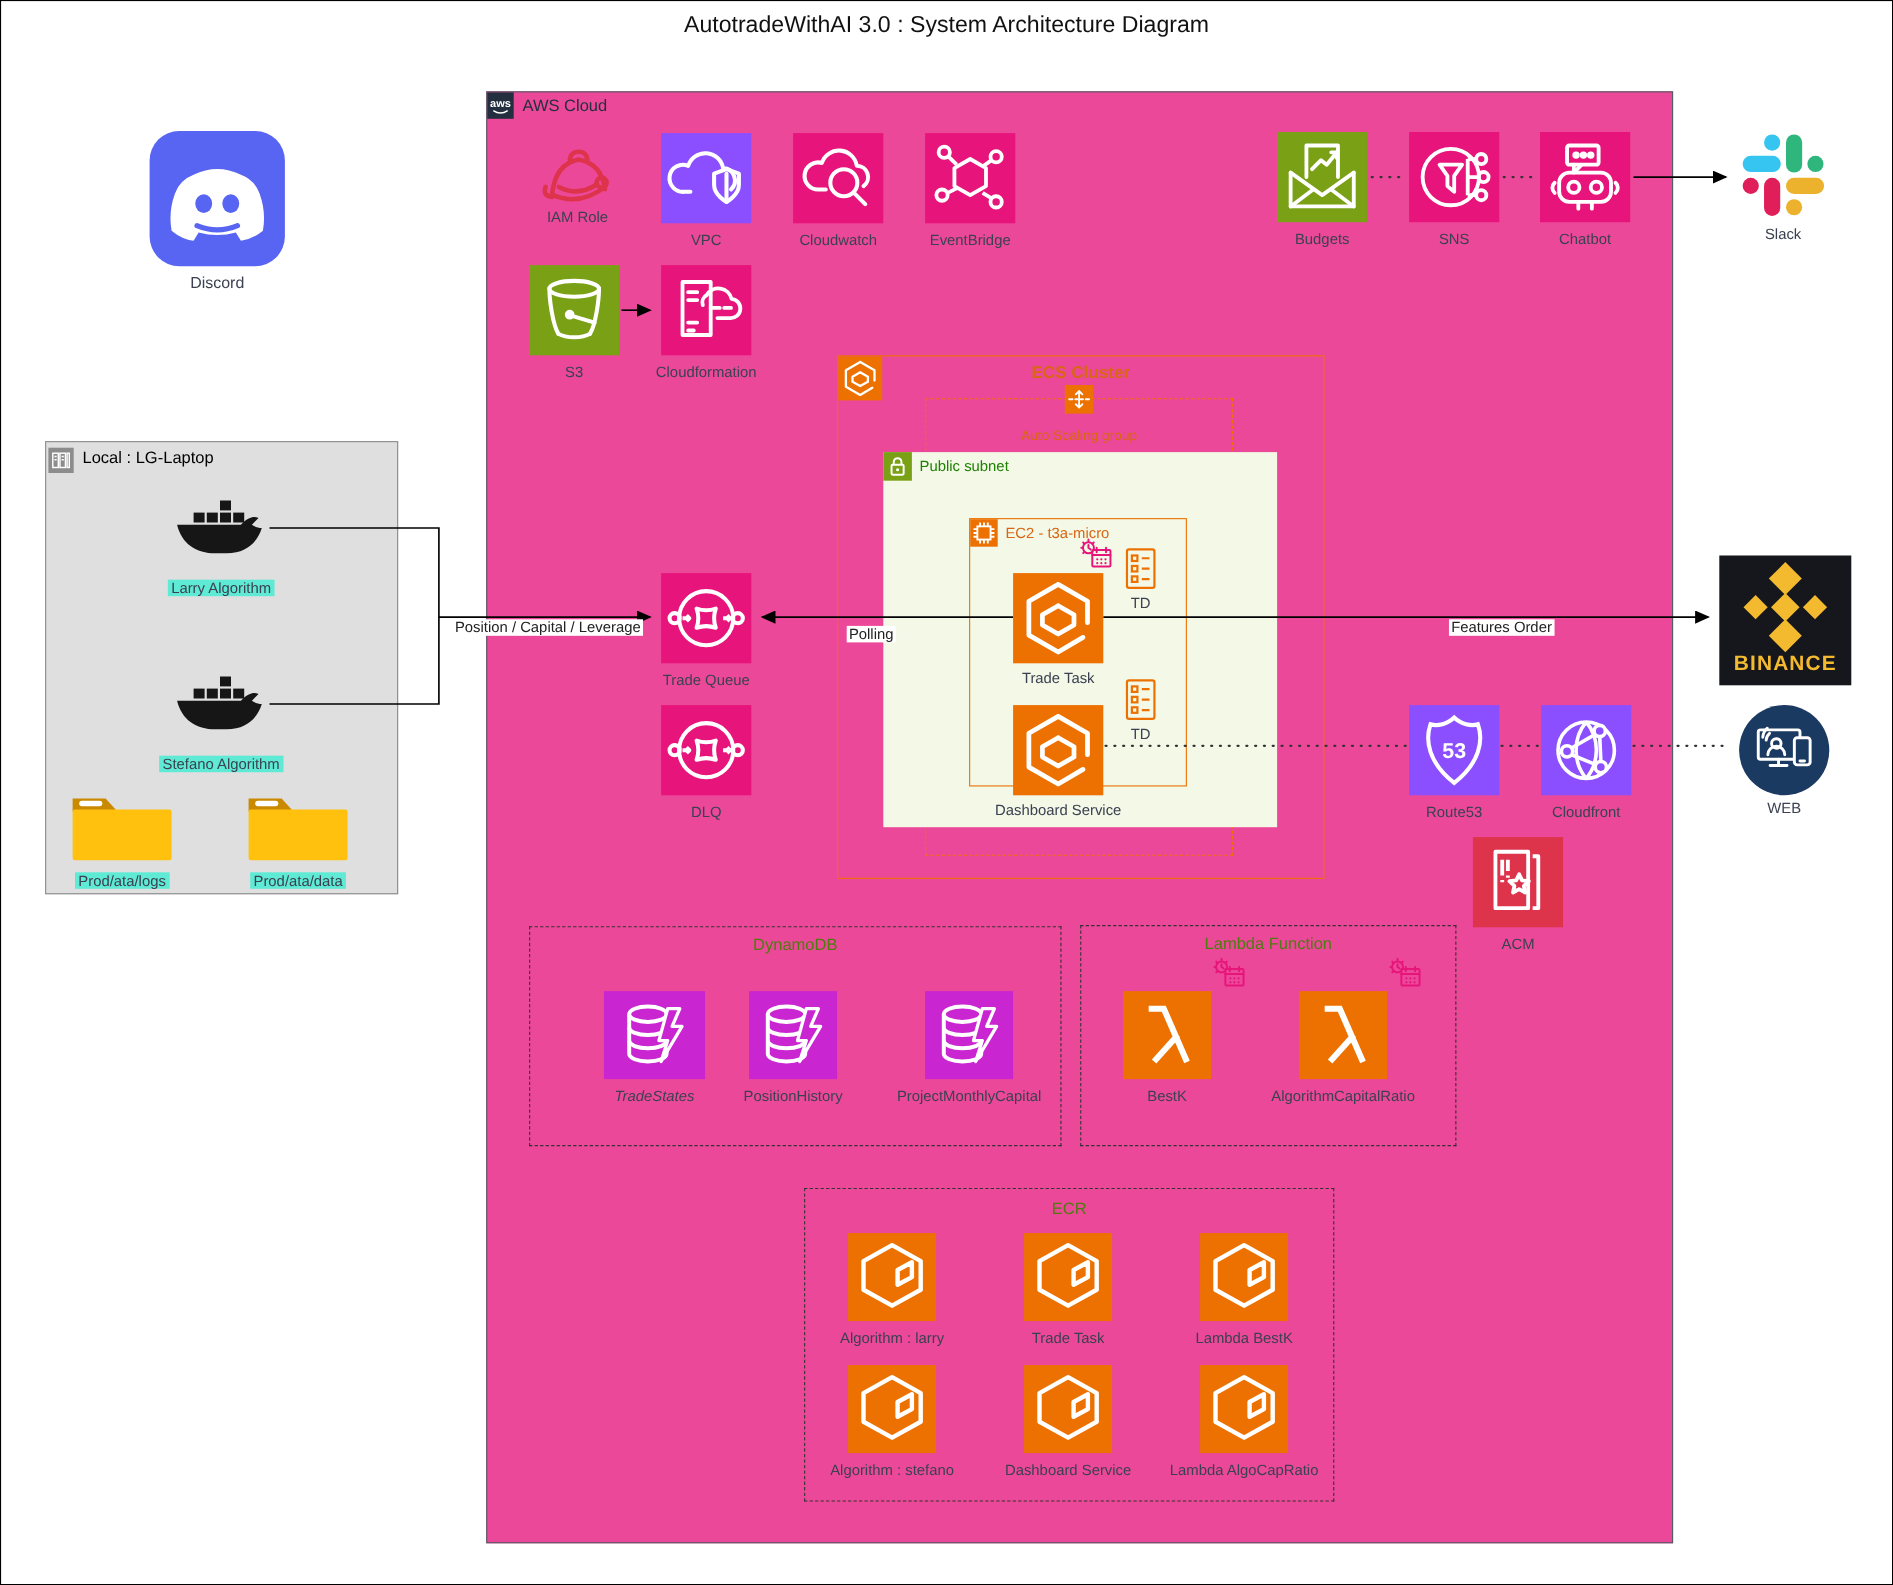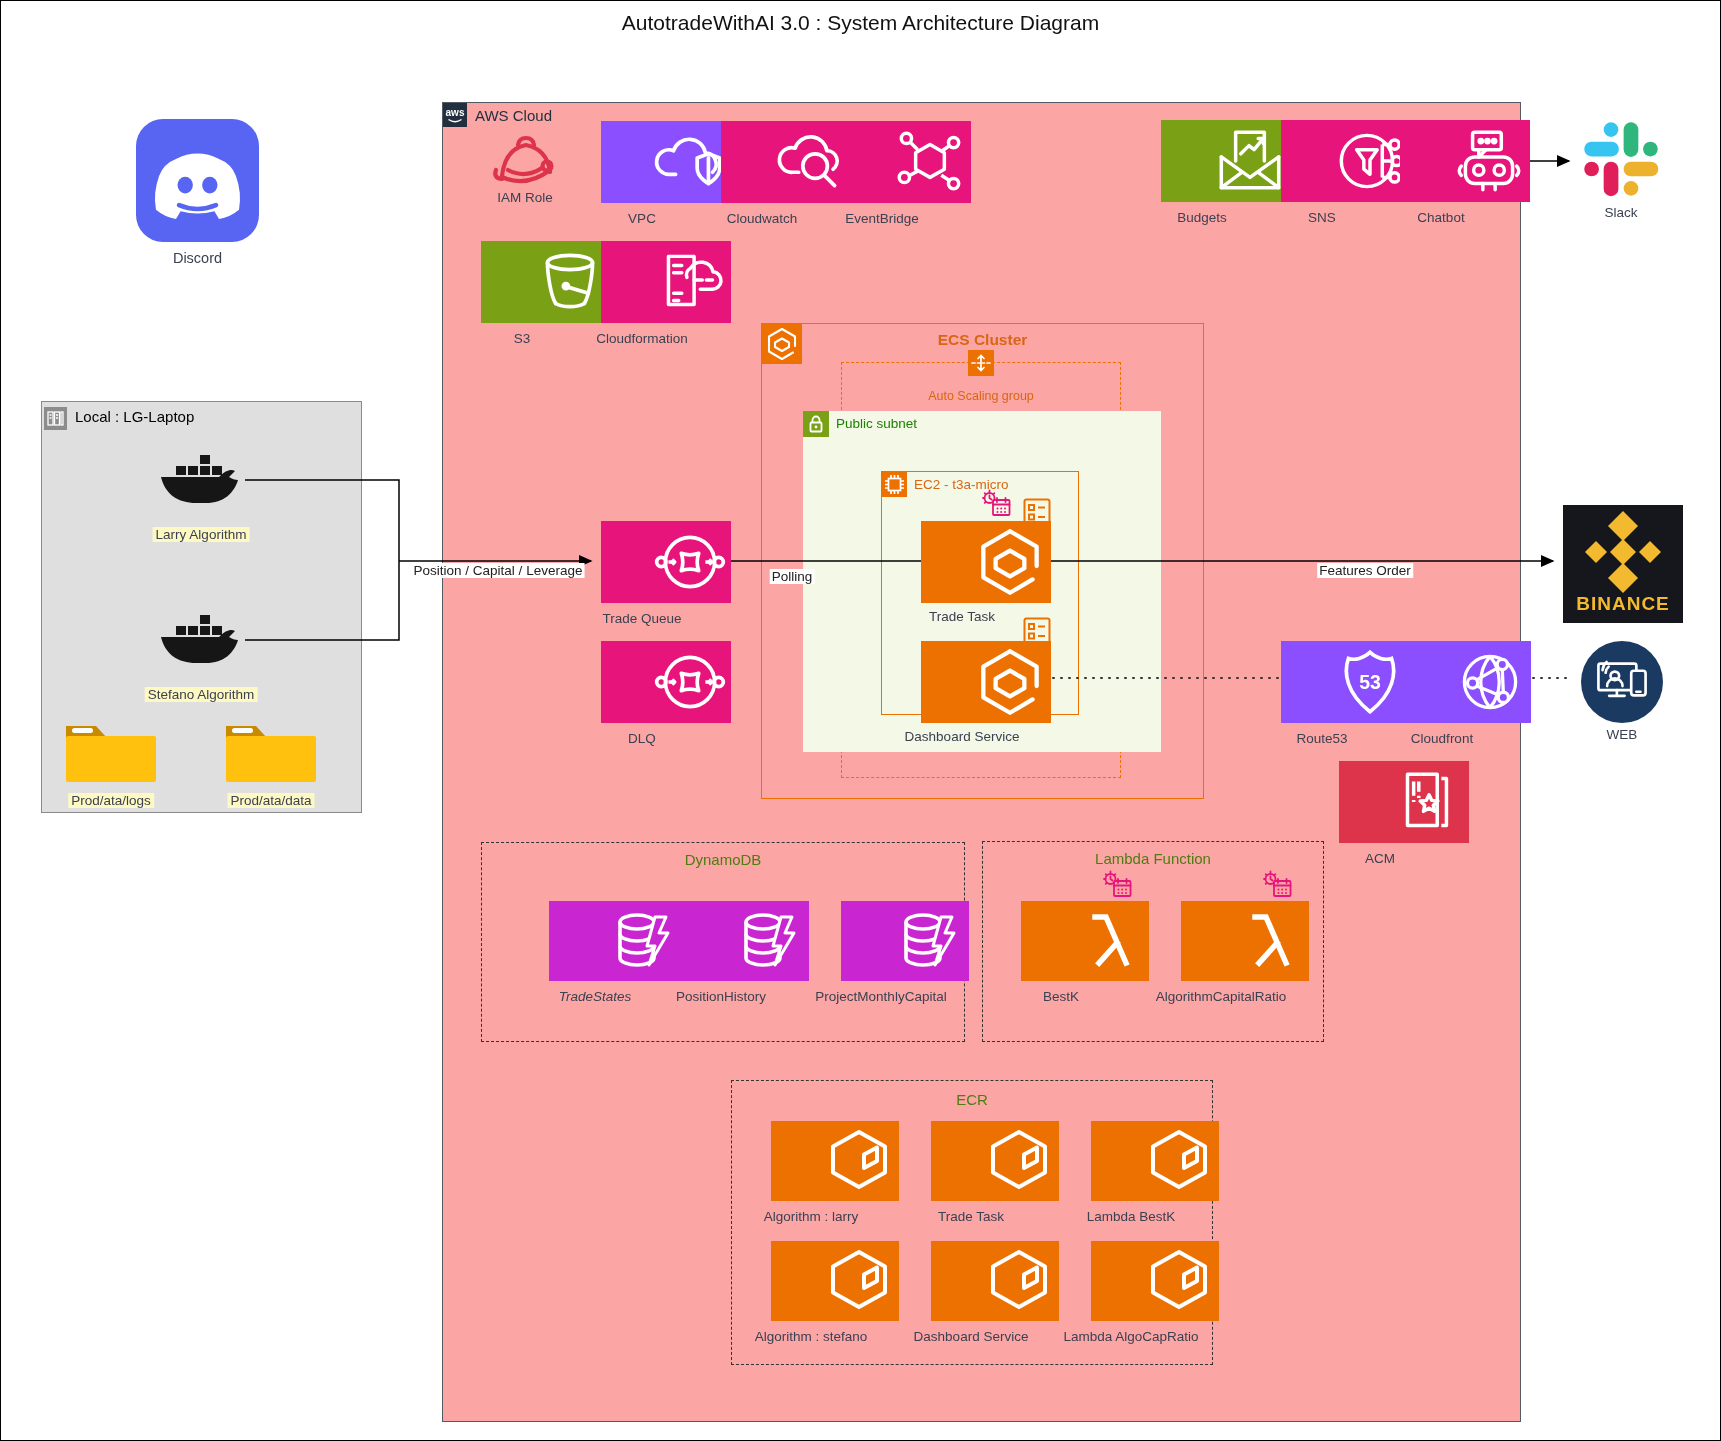--- a/index.html
+++ b/index.html
@@ -1,25 +1,25 @@
 <!DOCTYPE html>
 <html><head>
 <meta charset="utf-8">
 <style>
   html,body{margin:0;padding:0;background:#fff;font-family:"Liberation Sans",sans-serif;}
   #canvas{position:relative;width:1721px;height:1441px;background:#fff;border:1px solid #000;box-sizing:border-box;overflow:hidden;}
   #main-title{position:absolute;left:0;right:0;top:10px;text-align:center;font-size:21px;color:#111;}
   .box{position:absolute;box-sizing:border-box;}
   .node{position:absolute;}
-  .sq{width:100%;height:100%;display:flex;align-items:center;justify-content:flex-start;padding-left:48px;}
+  .sq{width:100%;height:100%;display:flex;align-items:center;justify-content:flex-start;}
   .pink{background:#E7157B}.purple{background:#8C4FFF}.green{background:#7AA116}
   .orange{background:#ED7100}.magenta{background:#C925D1}.red{background:#DD344C}
   .lbl{position:absolute;top:100%;left:50%;transform:translateX(-50%);margin-top:8px;
        white-space:nowrap;font-size:13.5px;color:#3b4151;text-align:center;}
-  .whitebg{background:#fef9c3;padding:0 3px;}
+  .whitebg{background:#5eead4;padding:0 3px;}
   .edge-lbl{position:absolute;transform:translateX(-50%);white-space:nowrap;font-size:13.5px;color:#222;background:#fff;padding:0 2px;z-index:4;}
   .sec-title{position:absolute;top:8px;left:0;right:0;text-align:center;font-size:15px;color:#4d7c0f;}
   svg.ic{display:block;width:100%;height:100%;}
   #edges{position:absolute;left:0;top:0;z-index:2;pointer-events:none;}
   .node{z-index:3;}
   .boxlayer{z-index:1;}
 </style>
 </head>
 <body>
 
@@ -86,21 +86,21 @@
       <rect x="11" y="11" width="21" height="5" rx="2.5" fill="#fff"></rect>
       <rect x="5" y="19" width="90" height="46" rx="2" fill="#FFC10D"></rect>
     </g>
   </defs>
 </svg>
 
 <div id="canvas">
 
   <div id="main-title">AutotradeWithAI 3.0 : System Architecture Diagram</div>
 
-  <div class="box boxlayer" style="left:441px;top:82px;width:1079px;height:1320px;background:#fca5a5;border:1px solid #545B64;margin-top:19px;">
+  <div class="box boxlayer" style="left:441px;top:82px;width:1079px;height:1320px;background:#ec4899;border:1px solid #545B64;">
     <div style="position:absolute;left:0;top:0;width:24px;height:24px;background:#232F3E;">
       <svg class="ic" viewBox="0 0 24 24">
         <text x="12" y="13" text-anchor="middle" font-size="10" font-weight="bold" fill="#fff" font-family="Liberation Sans,sans-serif">aws</text>
         <path d="M5.5 16.5 q6.5 4.5 13 0" stroke="#fff" stroke-width="1.4" fill="none"></path>
       </svg>
     </div>
     <span style="position:absolute;left:32px;top:4px;font-size:15px;color:#232F3E;">AWS Cloud</span>
   </div>
 
   <div class="box boxlayer" style="left:40px;top:400px;width:321px;height:412px;background:#DFDFDF;border:1px solid #8a8a8a;">

